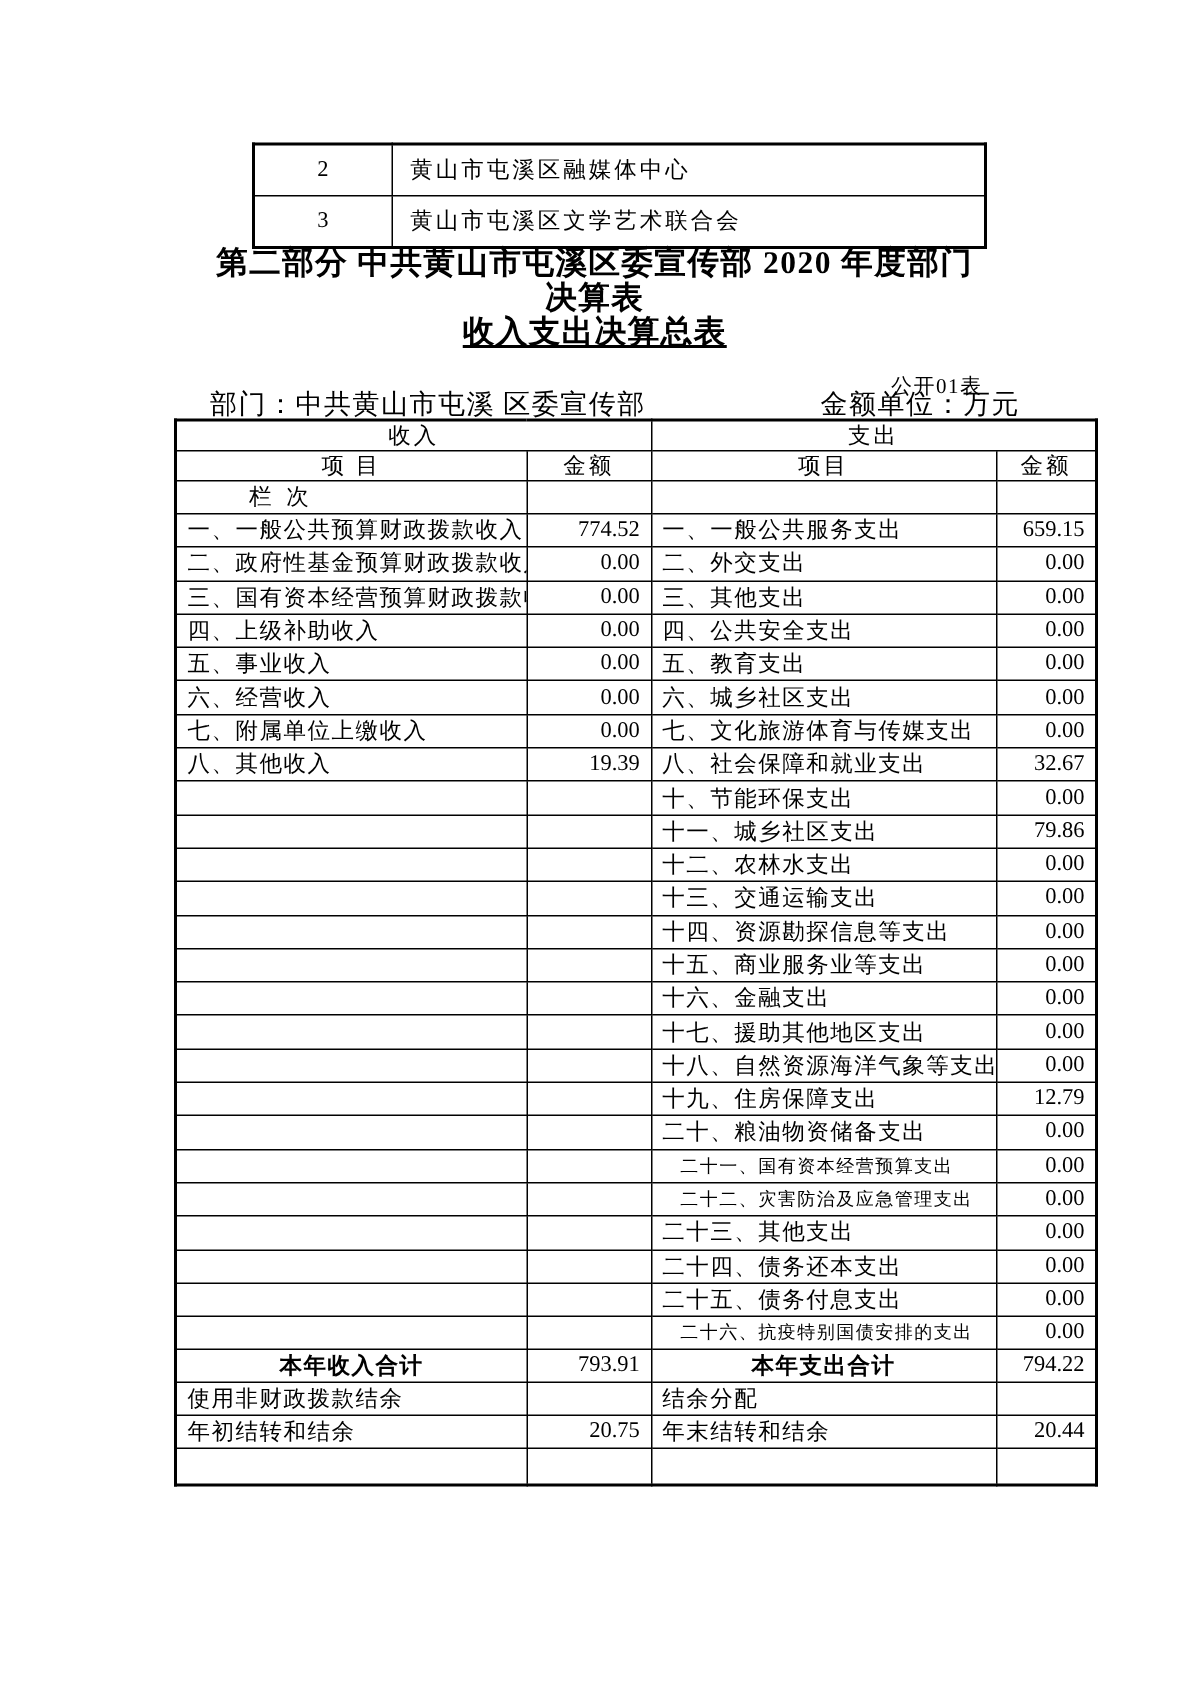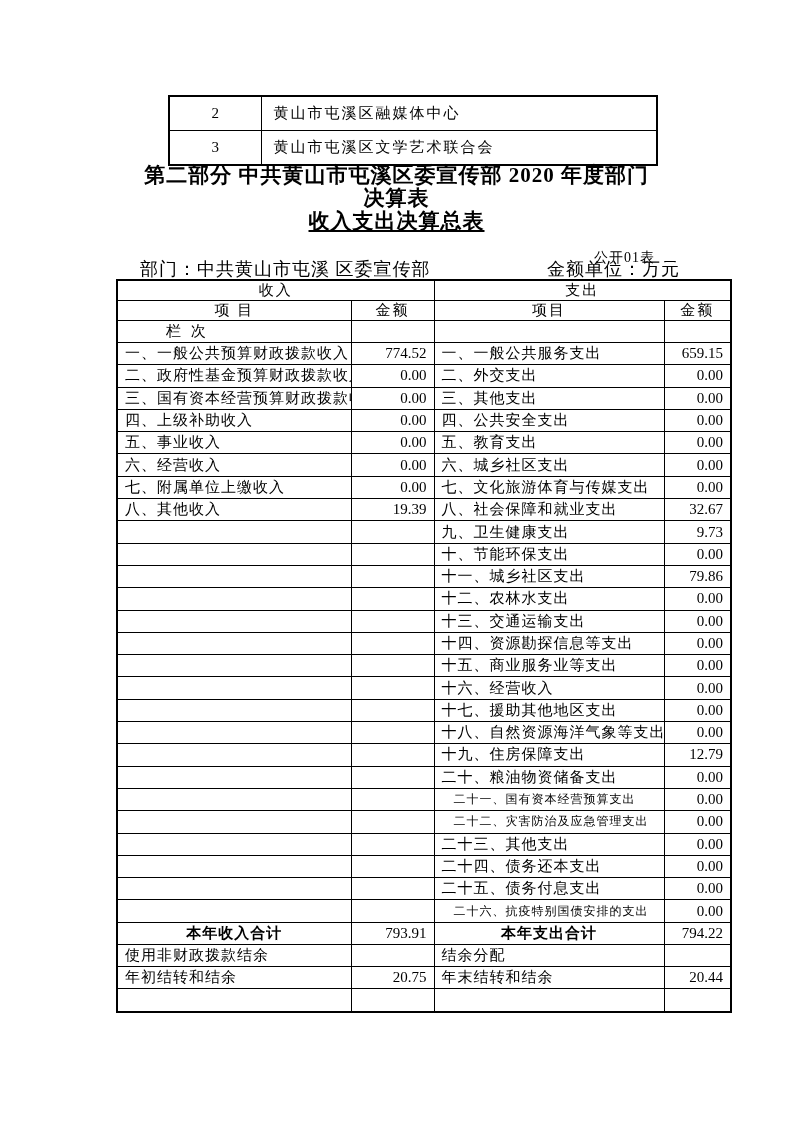--- a/index.html
+++ b/index.html
@@ -232,26 +232,20 @@
         </tr>
         <tr class="r-item">
           <td class="c-item">八、其他收入</td>
           <td class="c-amt">19.39</td>
           <td class="c-item">八、社会保障和就业支出</td>
           <td class="c-amt">32.67</td>
         </tr>
         <tr class="r-item">
           <td class="c-item"></td>
           <td class="c-amt"></td>
-          <td class="c-item">九、卫生健康支出</td>
-          <td class="c-amt">9.73</td>
-        </tr>
-        <tr class="r-item">
-          <td class="c-item"></td>
-          <td class="c-amt"></td>
           <td class="c-item">十、节能环保支出</td>
           <td class="c-amt">0.00</td>
         </tr>
         <tr class="r-item">
           <td class="c-item"></td>
           <td class="c-amt"></td>
           <td class="c-item">十一、城乡社区支出</td>
           <td class="c-amt">79.86</td>
         </tr>
         <tr class="r-item">
@@ -274,21 +268,21 @@
         </tr>
         <tr class="r-item">
           <td class="c-item"></td>
           <td class="c-amt"></td>
           <td class="c-item">十五、商业服务业等支出</td>
           <td class="c-amt">0.00</td>
         </tr>
         <tr class="r-item">
           <td class="c-item"></td>
           <td class="c-amt"></td>
-          <td class="c-item">十六、经营收入</td>
+          <td class="c-item">十六、金融支出</td>
           <td class="c-amt">0.00</td>
         </tr>
         <tr class="r-item">
           <td class="c-item"></td>
           <td class="c-amt"></td>
           <td class="c-item">十七、援助其他地区支出</td>
           <td class="c-amt">0.00</td>
         </tr>
         <tr class="r-item">
           <td class="c-item"></td>

